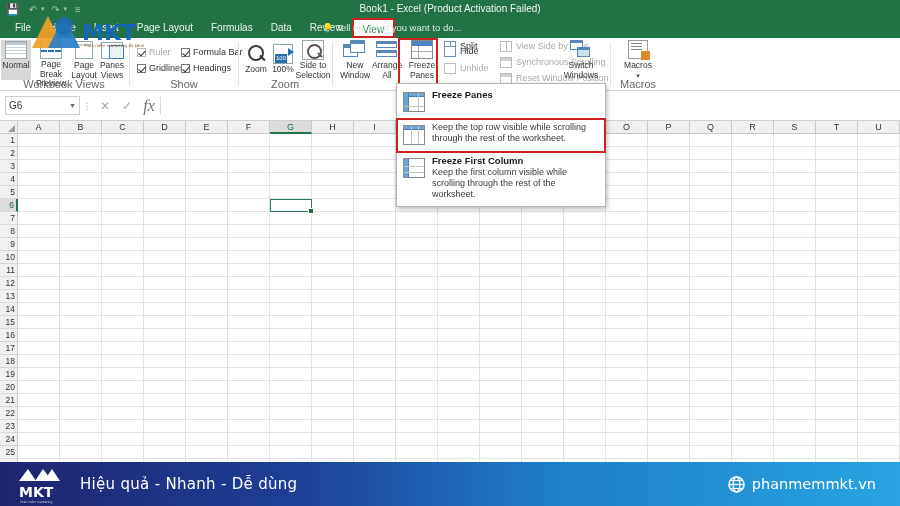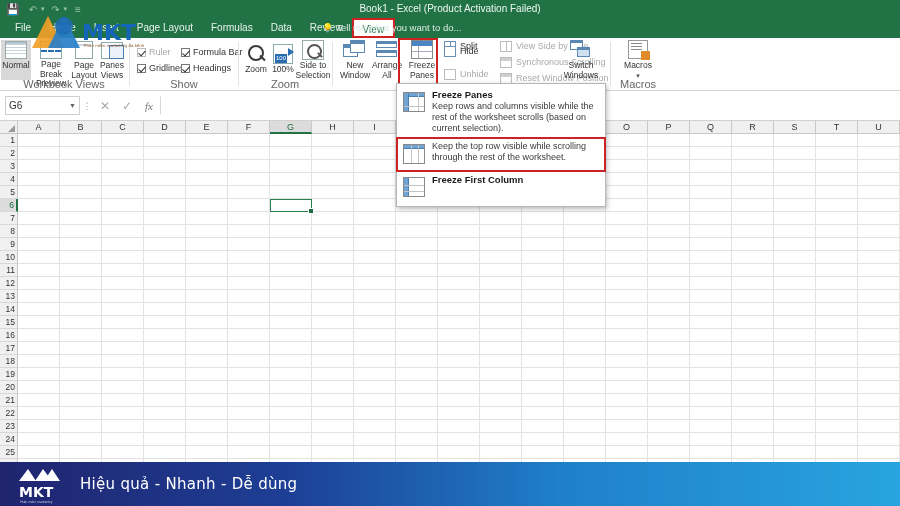--- a/index.html
+++ b/index.html
@@ -148,21 +148,21 @@
     display: flex; align-items: center;
   }
   .namebox {
     width: 75px; height: 19px; margin-left: 5px; border: 1px solid #cfcfcf; background:#fff;
     display: flex; align-items: center; justify-content: space-between;
     font-size: 10px; color: #333; padding: 0 3px;
   }
   .nb-caret { font-size: 7px; color: #666; }
   .fb-dots { width: 14px; text-align: center; font-size: 9px; color: #999; }
   .fb-ic { width: 22px; text-align: center; font-size: 12px; color: #aaa; }
-  .fb-fx { width: 22px; text-align: center; font-size: 11px; color: #777; font-style: italic; font-family: "Liberation Serif", serif; }
+  .fb-fx { width: 22px; text-align: center; font-size: 16px; color: #777; font-style: italic; font-family: "Liberation Serif", serif; }
   .fb-input { flex: 1; height: 19px; border: 1px solid transparent; border-left: 1px solid #d8d8d8;
               font-size: 10px; padding-left: 4px; line-height: 19px; color:#222; }
 
   
   .sheet { position: absolute; top: 121px; left: 0; width: 900px; height: 341px; background: #fff; overflow: hidden; }
   .corner {
     position: absolute; left: 0; top: 0; width: 18px; height: 13px;
     background: #f0f0f0; border-right: 1px solid #c8c8c8; border-bottom: 1px solid #c8c8c8;
   }
   .corner::after {
@@ -374,21 +374,21 @@
         <span>Freeze Panes</span>
       </div>
       <div class="smallbtn" style="left:110px; top:2px;">
         <span class="sic split"></span>
         <span>Split</span>
       </div>
       <div class="smallbtn" style="left:110px; top:7px;">
         <span class="sic hide"></span>
         <span>Hide</span>
       </div>
-      <div class="smallbtn dis" style="left:110px; top:30px;">
+      <div class="smallbtn dis" style="left:110px; top:24px;">
         <span class="sic"></span>
         <span>Unhide</span>
       </div>
       <div class="smallbtn dis" style="left:166px; top:2px;">
         <span class="sic sbs"></span>
         <span>View Side by Side</span>
       </div>
       <div class="smallbtn dis" style="left:166px; top:18px;">
         <span class="sic sync"></span>
         <span>Synchronous Scrolling</span>
@@ -545,21 +545,20 @@
       <div class="mic">
         <div class="mic-box">
             <span class="b-top"></span>
             <span class="b-left"></span>
             <span class="b-v2"></span>
             <span class="b-h2"></span>
           </div>
       </div>
       <div class="mtxt">
         <div class="mt">Freeze Panes</div>
-        <div class="md">Keep rows and columns visible while the rest of the worksheet scrolls (based on current selection).</div>
       </div>
     </div>
     <div class="mi menu-sel">
       <div class="mic">
         <div class="mic-box">
             <span class="b-top"></span>
             <span class="b-v"></span>
             <span class="b-v2"></span>
           </div>
       </div>
@@ -570,20 +569,21 @@
     <div class="mi">
       <div class="mic">
         <div class="mic-box">
             <span class="b-left"></span>
             <span class="b-h"></span>
             <span class="b-h2"></span>
           </div>
       </div>
       <div class="mtxt">
         <div class="mt">Freeze First Column</div>
+        <div class="md">Keep the first column visible while scrolling through the rest of the worksheet.</div>
       </div>
     </div>
   </div>
 
   <div class="wm">
     <svg width="130" height="40" viewBox="0 0 130 40">
       <path d="M4 38 L20 6 L36 38 Z" fill="#f0a029" opacity="0.92"></path>
       <path d="M20 38 L36 6 L52 38 Z" fill="#2a7fc9" opacity="0.92"></path>
       <circle cx="36" cy="16" r="9" fill="#1e6cb5" opacity="0.85"></circle>
       <text x="54" y="30" font-family="DejaVu Sans, sans-serif" font-size="22" font-weight="bold" fill="#1565b8">MKT</text>
@@ -596,15 +596,25 @@
       <svg width="52" height="40" viewBox="0 0 52 40">
         <path d="M5 17 L14 5 L22 17 Z" fill="#ffffff"></path>
         <path d="M21 17 L29 5 L38 17 Z" fill="#ffffff"></path>
         <path d="M5 17 L47 17 L47 20 L5 20 Z" fill="#ffffff" opacity="0"></path>
         <path d="M30 17 L38 5 L46 17 Z" fill="#ffffff"></path>
         <text x="5" y="33" font-family="DejaVu Sans, sans-serif" font-size="14" font-weight="bold" fill="#ffffff">MKT</text>
         <text x="6" y="39" font-family="DejaVu Sans, sans-serif" font-size="3" fill="#cdd6ea">Phần mềm marketing</text>
       </svg>
     </div>
     <div class="btag">Hiệu quả - Nhanh  - Dễ dùng</div>
+    <div class="bsite">
+      <svg width="17" height="17" viewBox="0 0 17 17">
+        <circle cx="8.5" cy="8.5" r="7.5" fill="none" stroke="#ffffff" stroke-width="1.6"></circle>
+        <ellipse cx="8.5" cy="8.5" rx="3.4" ry="7.5" fill="none" stroke="#ffffff" stroke-width="1.3"></ellipse>
+        <line x1="1" y1="8.5" x2="16" y2="8.5" stroke="#ffffff" stroke-width="1.3"></line>
+        <line x1="2.2" y1="4.5" x2="14.8" y2="4.5" stroke="#ffffff" stroke-width="1.1"></line>
+        <line x1="2.2" y1="12.5" x2="14.8" y2="12.5" stroke="#ffffff" stroke-width="1.1"></line>
+      </svg>
+      <span class="sitetext">phanmemmkt.vn</span>
+    </div>
   </div>
 
 </div>
 
 </body></html>

